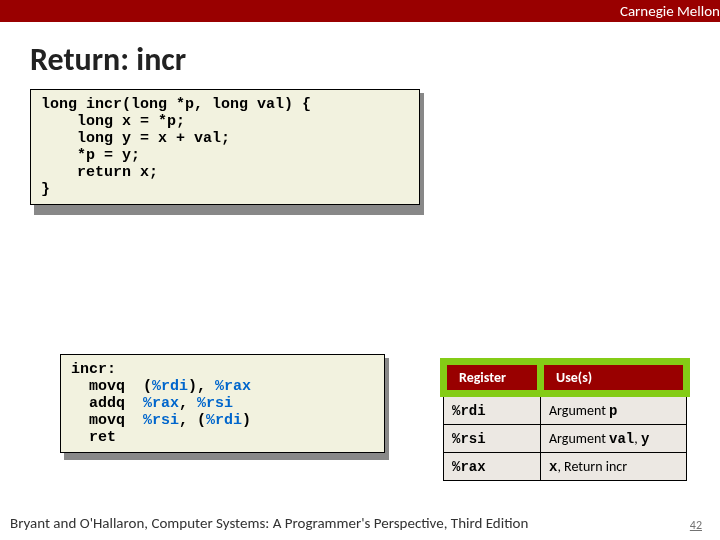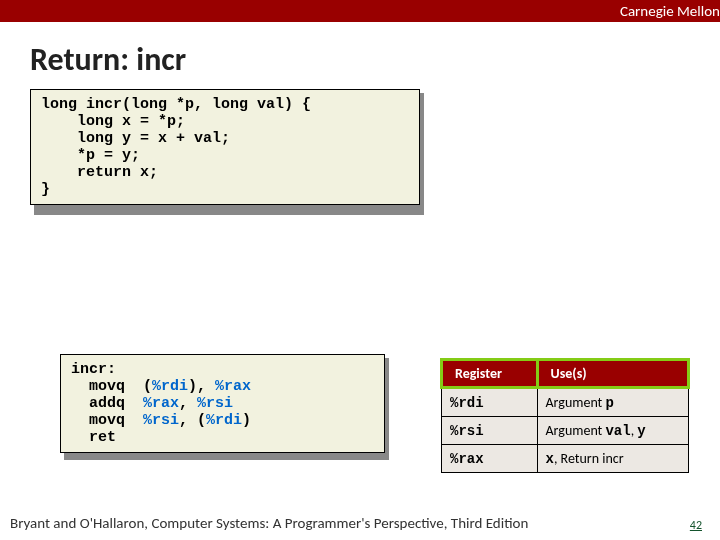--- a/index.html
+++ b/index.html
@@ -73,42 +73,42 @@
     top: 4px;
     border-collapse: collapse;
     font-size: 14px;
     width: 250px;
   }
   table.reg th {
     background: #990000;
     color: #fff;
     font-weight: bold;
     text-align: left;
-    border: 3px solid #84cc16;
+    border: 7px solid #84cc16;
     padding: 4px 12px;
   }
   table.reg td {
     background: #ece8e3;
     border: 1px solid #000;
     padding: 5px 8px;
   }
   .mono { font-family: "Courier New", monospace; font-weight: bold; }
   .footer {
     position: absolute;
     bottom: 8px;
     left: 10px;
     font-size: 15px;
     color: #333;
   }
   .pagenum {
     position: absolute;
     bottom: 8px;
     right: 18px;
     font-size: 12px;
-    color: #14532d;
+    color: #737373;
     text-decoration: underline;
   }
 </style>
 </head>
 <body>
 
 <div class="topbar">Carnegie Mellon</div>
 
 <div class="title">Return: incr</div>
 

